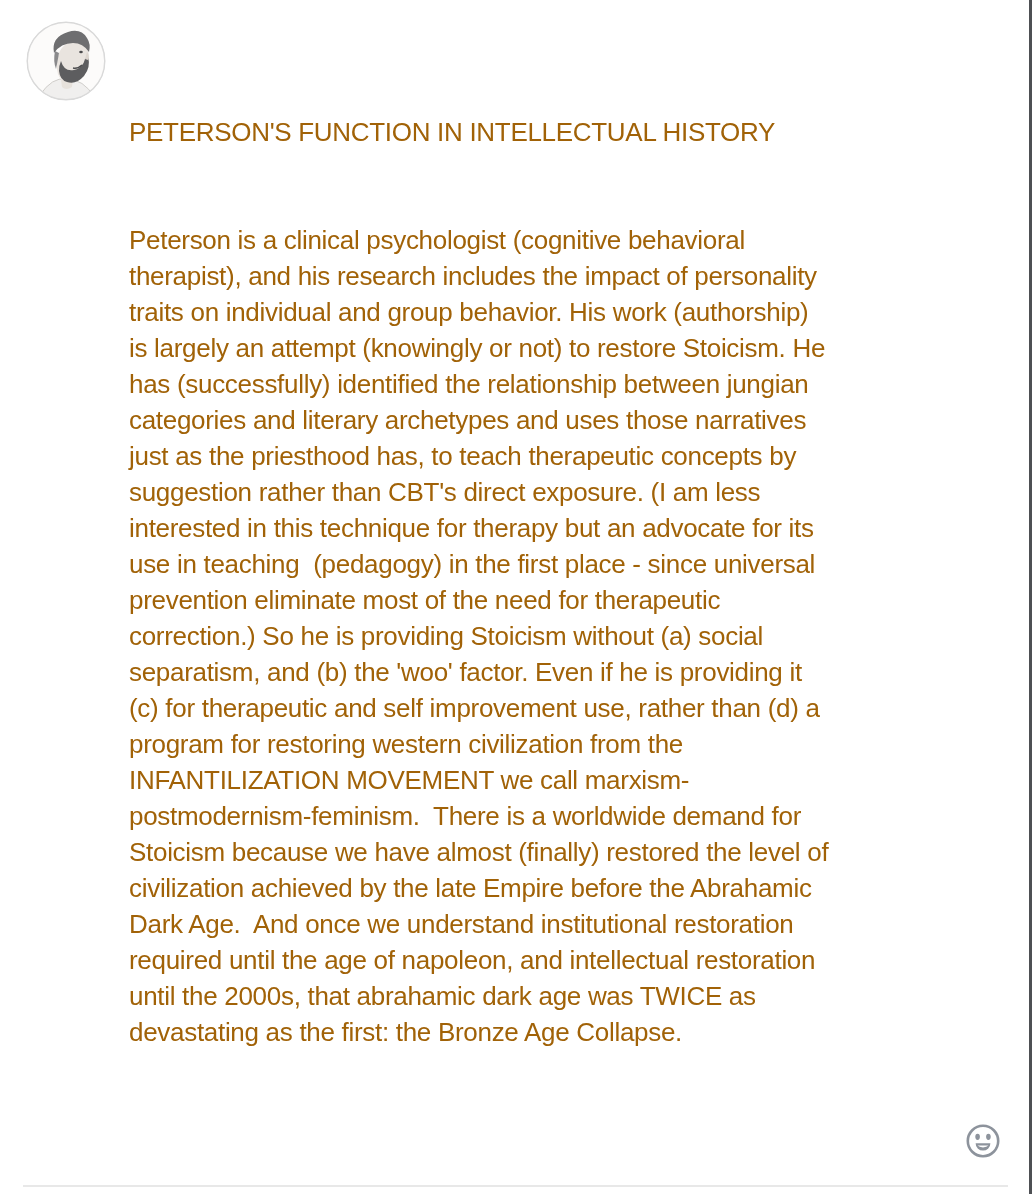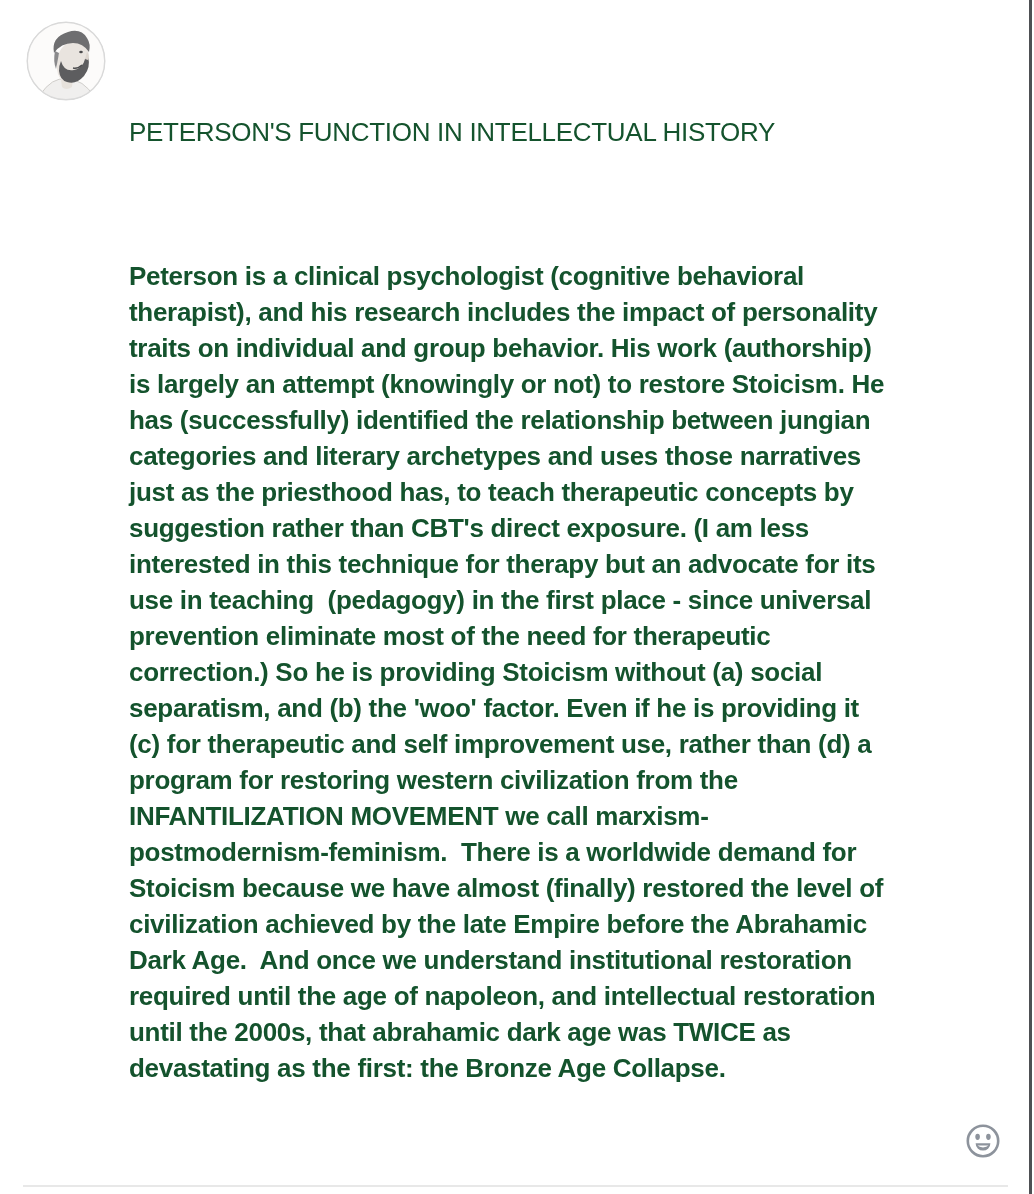--- a/index.html
+++ b/index.html
@@ -25,32 +25,30 @@
     overflow: hidden;
     cursor: pointer;
   }
   .avatar svg { display: block; }
 
   .post-text {
     position: absolute;
     left: 129px;
     top: 42px;
     width: 886px;
-    color: #14532d;
+    color: #a16207;
     font-size: 26px;
     line-height: 36px;
     letter-spacing: -0.3px;
     white-space: pre-wrap;
   }
   .post-title {
     white-space: pre-wrap;
   }
   .post-body {
-    margin-top: 36px;
-    font-weight: bold;
   }
 
   .emoji-button {
     position: absolute;
     left: 965px;
     top: 1123px;
     width: 36px;
     height: 36px;
     padding: 0;
     border: none;

